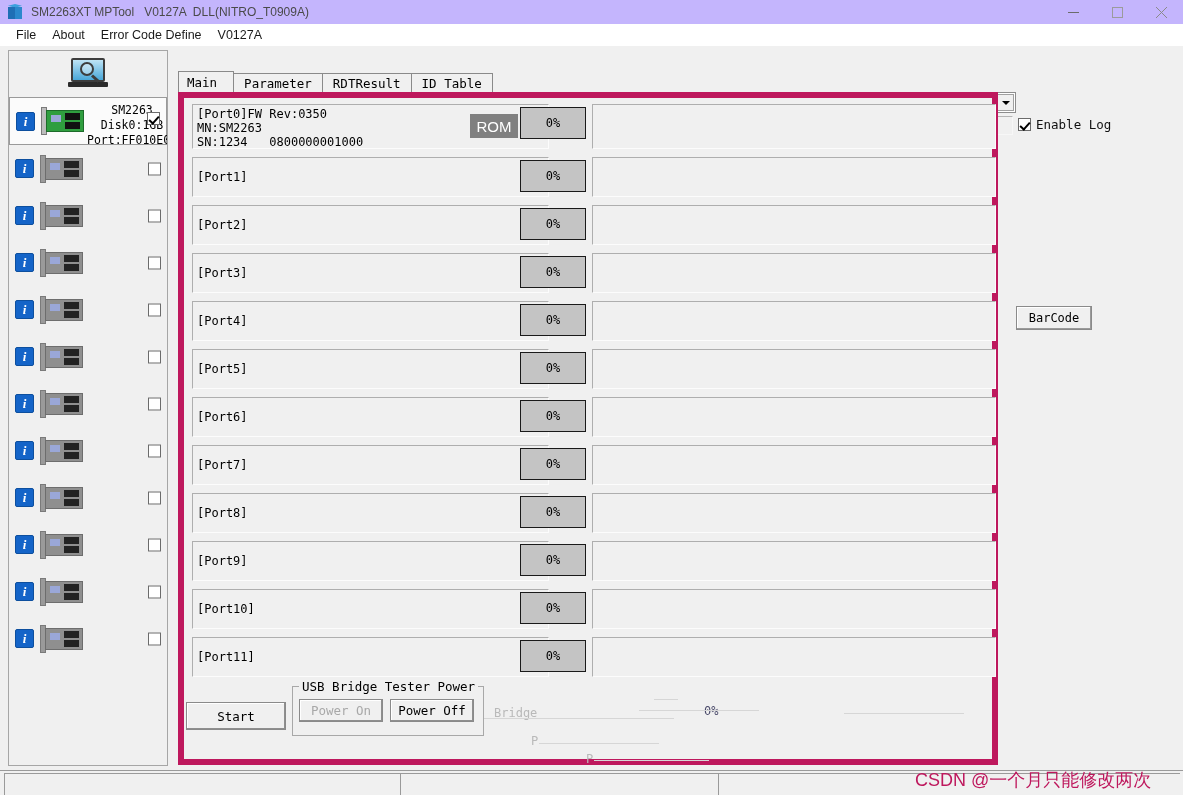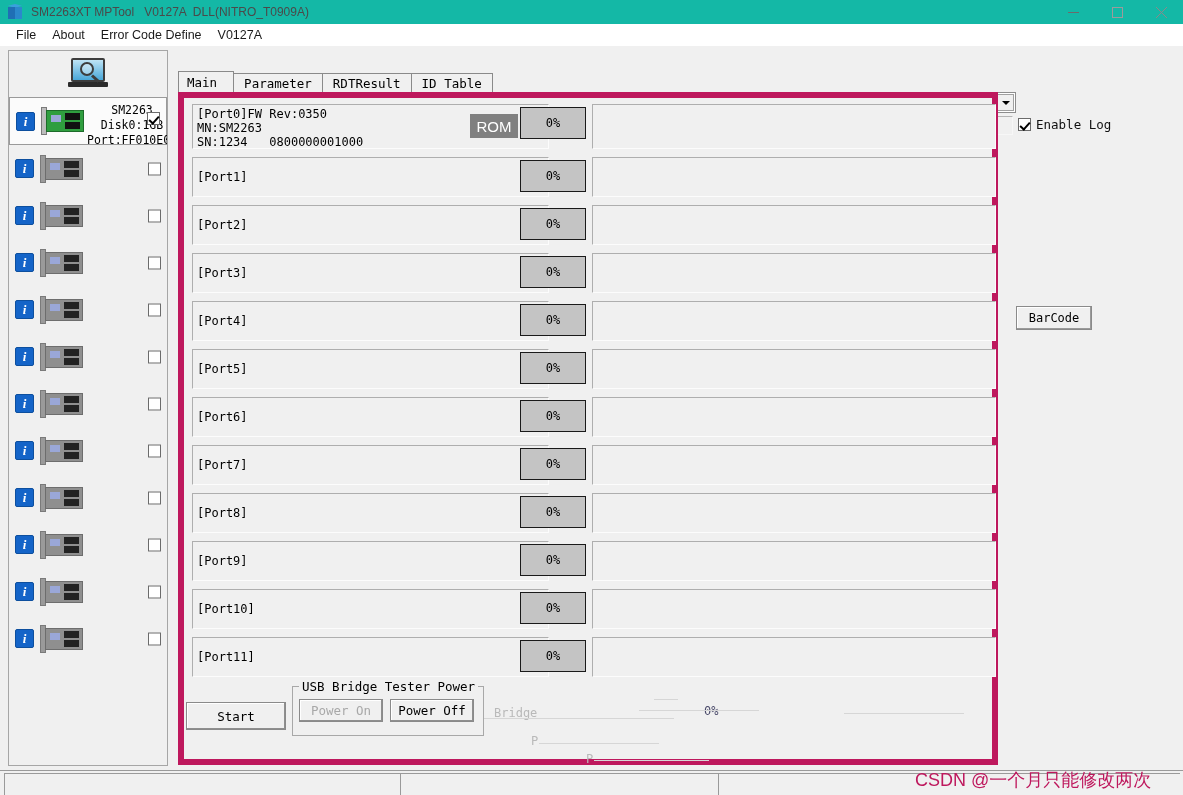--- a/index.html
+++ b/index.html
@@ -7,21 +7,21 @@
     width: 1183px; height: 795px;
     overflow: hidden;
     background: #f0f0f0;
     font-family: "Liberation Sans", sans-serif;
   }
   * { box-sizing: border-box; }
 
   
   .titlebar {
     position: absolute; left: 0; top: 0; width: 1183px; height: 24px;
-    background: #14b8a6;
+    background: #c4b5fd;
     display: flex; align-items: center;
   }
   .app-icon {
     width: 16px; height: 16px; margin-left: 7px; margin-right: 8px;
     position: relative; flex: none;
   }
   .cube-top {
     position: absolute; left: 1px; top: 0px; width: 14px; height: 5px;
     background: #3aa0dd;
     clip-path: polygon(50% 0%, 100% 35%, 50% 75%, 0% 35%);

